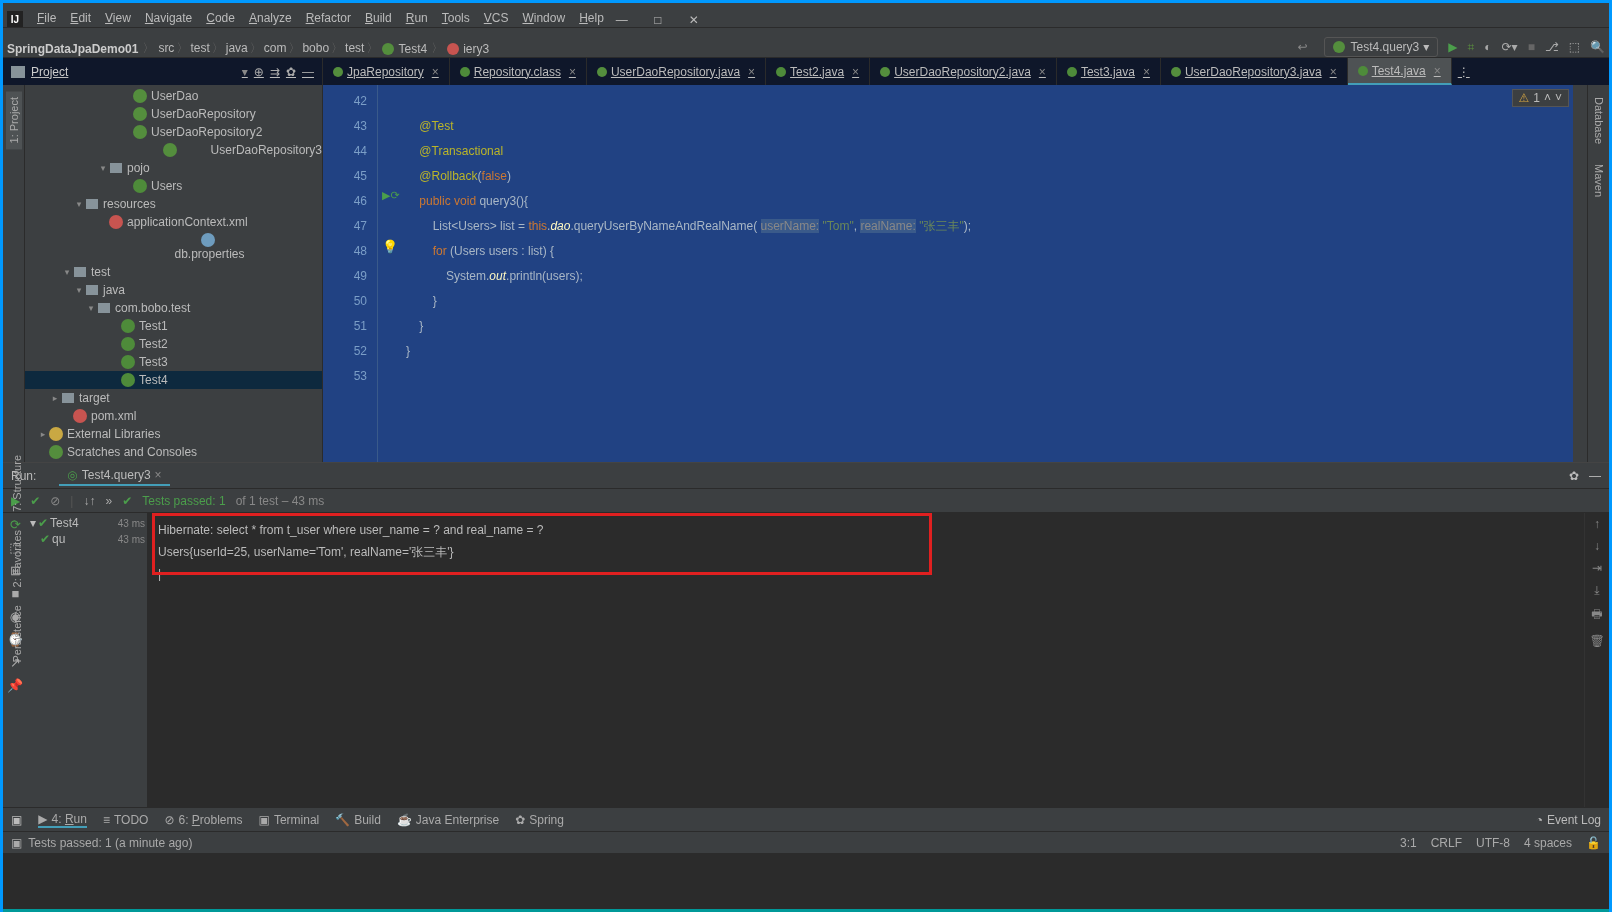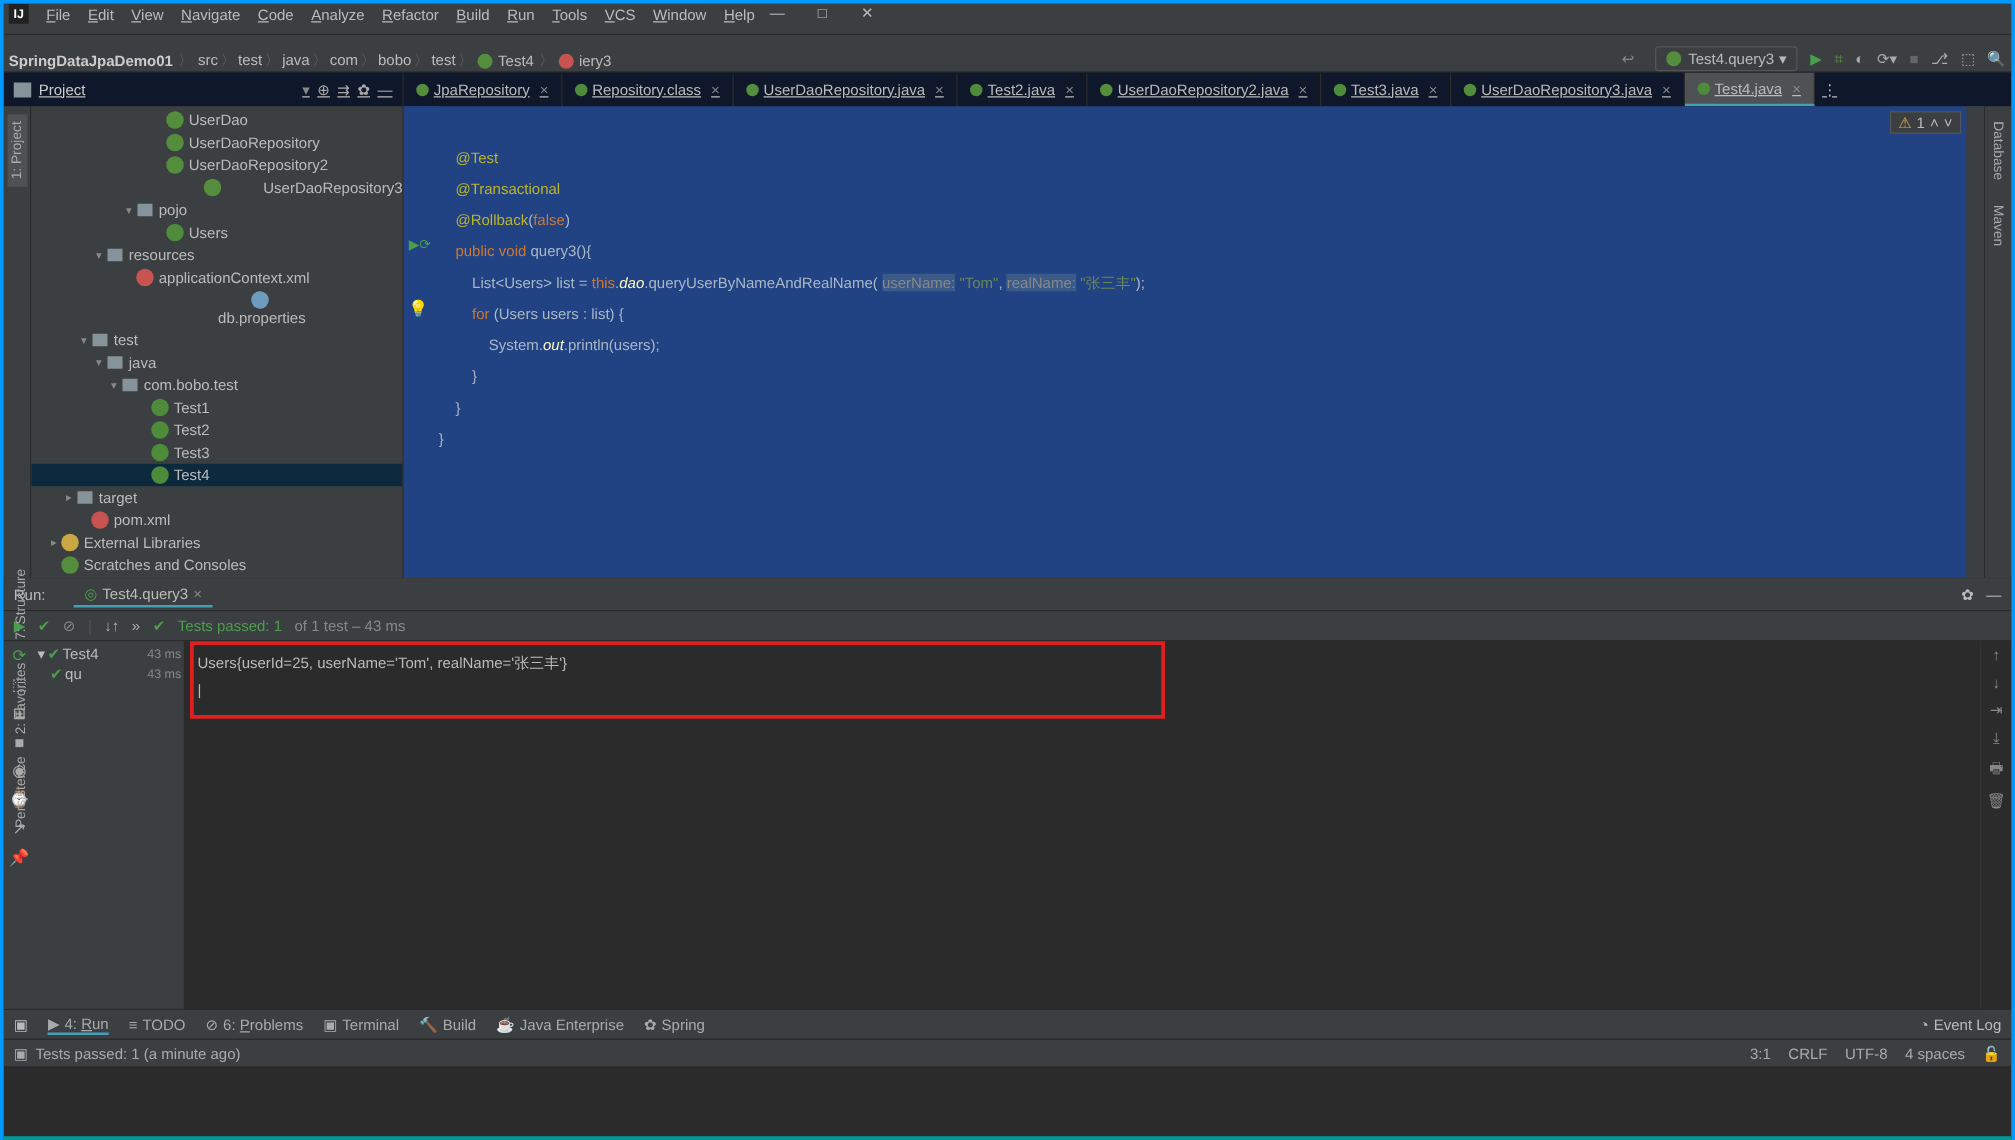--- a/index.html
+++ b/index.html
@@ -1,20 +1,20 @@
 <!DOCTYPE html>
 <html><head>
 <meta charset="utf-8">
 <style>
 * { margin:0; padding:0; box-sizing:border-box; font-family:"Segoe UI",Arial,sans-serif; font-size:12px; }
 body { background:#2b2b2b; color:#bbbbbb; width:1612px; height:912px; overflow:hidden; position:relative; border:3px solid #0099ff; border-bottom:none; }
 .top-border-cyan { position:absolute; bottom:0; left:0; right:0; height:3px; background:#009999; }
 
 
-.titlebar { height:25px; background:#3c3f41; display:flex; align-items:flex-start; padding:0 4px; border-bottom:1px solid #2b2b2b; }
+.titlebar { height:25px; background:#3c3f41; display:flex; align-items:flex-end; padding:0 4px; border-bottom:1px solid #2b2b2b; }
 .titlebar .logo { width:16px; height:16px; background:#222; margin-right:8px; display:flex; align-items:center; justify-content:center; color:#fff; font-weight:bold; font-size:10px; }
 .titlebar .menus { display:flex; gap:2px; }
 .titlebar .menus span { padding:2px 6px; cursor:pointer; }
 .titlebar .menus span u { text-decoration:underline; }
 .titlebar .title { flex:1; text-align:center; color:#999; }
 .titlebar .win-controls { display:flex; gap:12px; padding-right:8px; }
 .titlebar .win-controls span { cursor:pointer; width:24px; text-align:center; }
 
 
 .navbar { height:30px; background:#3c3f41; display:flex; align-items:flex-end; padding:0 4px; border-bottom:1px solid #2b2b2b; }
@@ -334,20 +334,34 @@
         <span class="ticon2 lib"></span>
         <span>External Libraries</span>
       </div>
       <div class="tree-item" style="padding-left: 12px;">
         <span class="arrow"></span>
         <span class="ticon2 scratch"></span>
         <span>Scratches and Consoles</span>
       </div>
     </div>
   <div class="editor-area">
+    <div class="gutter-nums" id="gutter-nums">
+        <div>42</div>
+        <div>43</div>
+        <div>44</div>
+        <div>45</div>
+        <div>46</div>
+        <div>47</div>
+        <div>48</div>
+        <div>49</div>
+        <div>50</div>
+        <div>51</div>
+        <div>52</div>
+        <div>53</div>
+      </div>
     <div class="gutter-icons">
       <span class="runmark" style="top:104px">▶⟳</span>
       <span class="bulb" style="top:154px">💡</span>
     </div>
     <div class="code" id="code-area"><div>&nbsp;</div><div>    <span class="ann">@Test</span></div><div>    <span class="ann">@Transactional</span></div><div>    <span class="ann">@Rollback</span>(<span class="kw">false</span>)</div><div>    <span class="kw">public</span> <span class="kw">void</span> query3(){</div><div>        List&lt;Users&gt; list = <span class="kw">this</span>.<span class="field">dao</span>.queryUserByNameAndRealName( <span class="param">userName:</span> <span class="str">"Tom"</span>, <span class="param">realName:</span> <span class="str">"张三丰"</span>);</div><div>        <span class="kw">for</span> (Users users : list) {</div><div>            System.<span class="field">out</span>.println(users);</div><div>        }</div><div>    }</div><div>}</div><div>&nbsp;</div></div>
     <div class="editor-right-gutter"></div>
     <div class="editor-badge">
       <span class="warn">⚠</span>
       <span>1</span>
       <span>˄</span>
@@ -403,20 +417,21 @@
           <span class="rtime">43 ms</span>
         </div>
         <div class="ritem" style="padding-left: 10px;">
           <span class="rcheck">✔</span>
           <span>qu</span>
           <span class="rtime">43 ms</span>
         </div>
       </div>
     <div class="run-console" id="run-console">
       <div class="red-box"></div>
+    <div>Hibernate: select * from t_user where user_name = ? and real_name = ?</div>
         <div>Users{userId=25, userName='Tom', realName='张三丰'}</div>
         <div style="color: rgb(187, 187, 187);">|</div>
       </div>
     <div class="run-right-icons">
       <span>↑</span>
       <span>↓</span>
       <span>⇥</span>
       <span>⤓</span>
       <span>🖶</span>
       <span>🗑</span>

